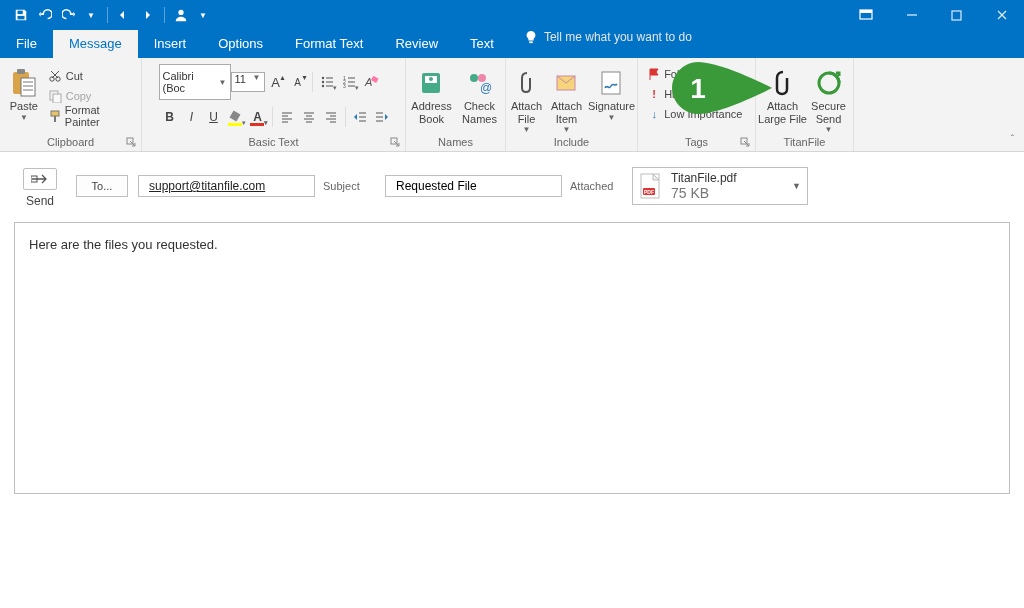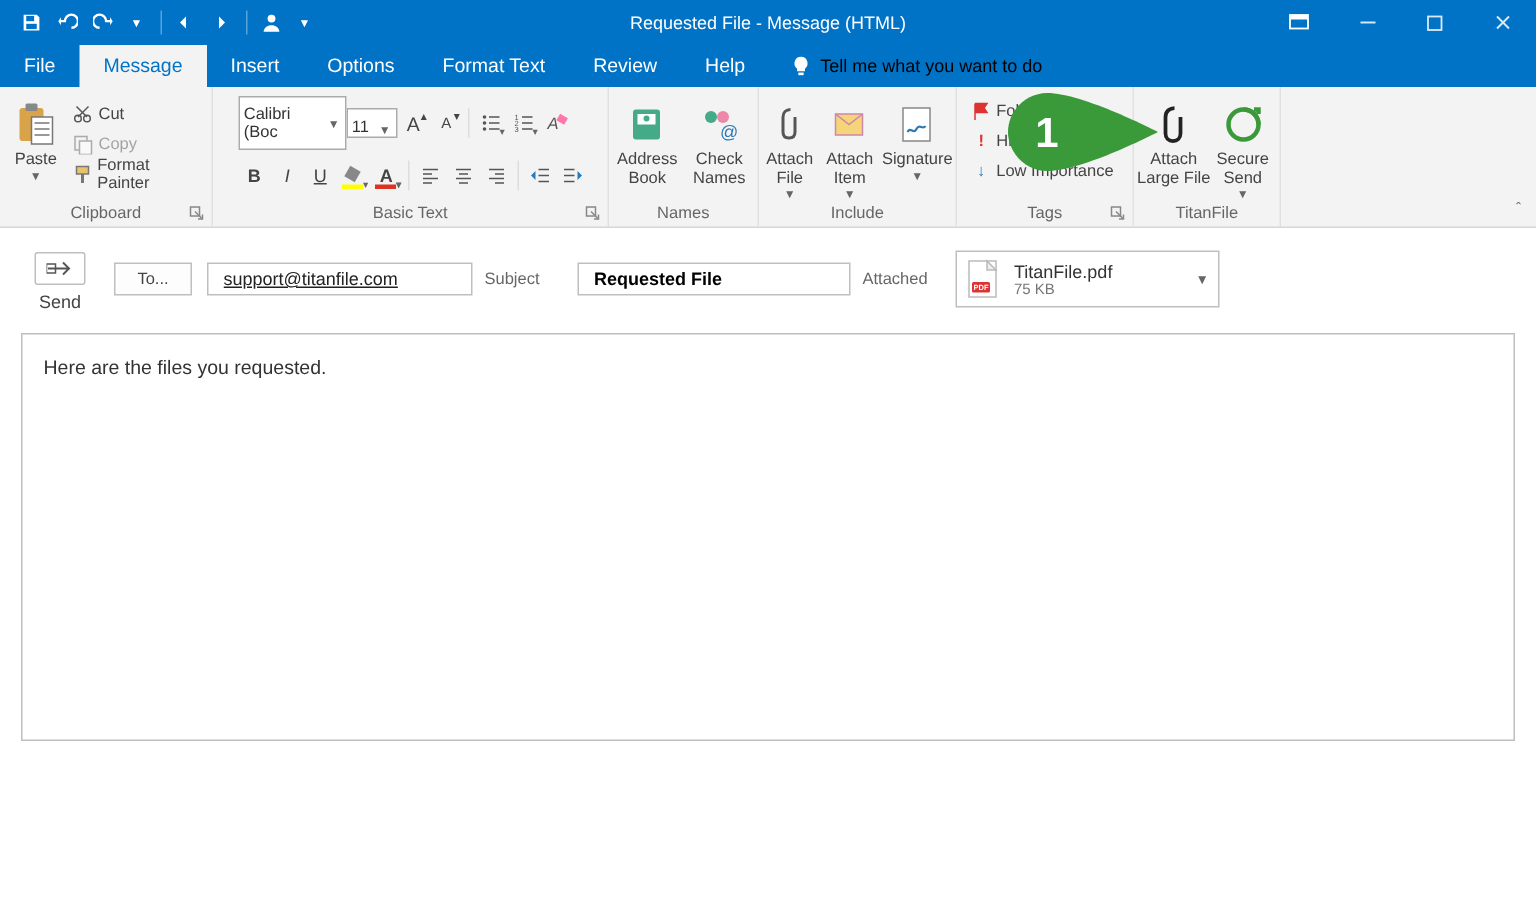--- a/index.html
+++ b/index.html
@@ -15,41 +15,41 @@
 .win-controls { margin-left: auto; display: flex; }
 .win-btn { width: 45px; height: 30px; display: flex; align-items: center; justify-content: center; cursor: pointer; }
 .win-btn svg{ opacity:.85}
 .riblnch { width:46px; display:flex; align-items:center; justify-content:center;}
 
 
 .tabs { height: 28px; background: #0173c7; display: flex; align-items: flex-end; }
 .tab { padding: 0 16px; height: 28px; line-height: 28px; color: #fff; font-size: 13px; cursor: pointer; }
 .tab.file { background: #0173c7; }
 .tab.active { background: #f3f3f3; color: #0173c7; }
-.tellme { display: flex; align-items: center; color: #000000; padding: 0 14px; height:28px; gap:6px; font-size:12px }
+.tellme { display: flex; align-items: flex-start; color: #e5e5e5; padding: 0 14px; height:28px; gap:6px; font-size:12px }
 .bulb { width:14px; height:14px; }
 
 
 .ribbon { height: 94px; background: #f3f3f3; border-bottom: 1px solid #d6d6d6; display: flex; position:relative; }
 .group { border-right: 1px solid #e1e1e1; display: flex; flex-direction: column; align-items: center; justify-content: space-between; padding: 2px 4px 1px 4px; position: relative; }
 .group-body { flex: 1; display: flex; align-items: flex-start; padding-top:4px; }
 .group-label { font-size: 11px; color: #666; padding: 2px 0; }
 .dlg-launcher { position: absolute; right: 3px; bottom: 3px; width: 12px; height: 12px; cursor: pointer; }
 .bigbtn { display:flex; flex-direction:column; align-items:center; justify-content:flex-start; width:52px; padding-top:2px; cursor:pointer; text-align:center; line-height:1.15; font-size:11px; color:#444}
 .bigbtn .ico { height:34px; display:flex; align-items:center;justify-content:center}
 .drop-arrow{font-size:8px;color:#666}
 .smallrow { display:flex; align-items:center; gap:4px; font-size:11px; color:#444; height:20px; padding:0 4px; cursor:pointer}
 .vstk{display:flex;flex-direction:column;}
 
 
 .paste { width:42px; text-align:center;}
 
 
 .fontbox { width:72px; height:36px; border:1px solid #ababab; background:#fff; font-size:11px; padding:0 3px; display:flex; align-items:center; justify-content:space-between; cursor:pointer}
-.sizebox { width:34px; height:20px; border:1px solid #ababab; background:#fff; font-size:11px; padding:0 3px; display:flex; align-items:flex-end; justify-content:space-between; cursor:pointer}
+.sizebox { width:34px; height:20px; border:1px solid #ababab; background:#fff; font-size:11px; padding:0 3px; display:flex; align-items:flex-start; justify-content:space-between; cursor:pointer}
 .btrow { display:flex; align-items:center; gap:0px;}
 .ibtn { width:22px; height:22px; display:flex; align-items:center; justify-content:center; cursor:pointer; color:#444; position:relative;}
 .ibtn .dd{ font-size:7px; position:absolute; right:1px; bottom:1px; color:#666}
 .underline-color{position:absolute;bottom:2px;left:3px;width:14px;height:3px;}
 
 
 .msgarea{ padding:12px 14px 0 14px;}
 .fields { display:flex; gap:10px;}
 .sendcol{ width:52px; display:flex; flex-direction:column; align-items:center; padding-top:4px}
 .sendbtn-ico{ width:34px; height:22px; border:1px solid #bfbfbf; border-radius:2px; display:flex; align-items:center; justify-content:center; margin-bottom:4px}
@@ -107,21 +107,20 @@
       </div>
     <div class="qat-sep"></div>
     <div class="qat-item">
         <svg width="14" height="14" viewBox="0 0 16 16">
           <circle cx="8" cy="5" r="3" fill="#fff"></circle>
           <path fill="#fff" d="M2 15c0-3 3-5 6-5s6 2 6 5z"></path>
         </svg>
       </div>
     <div class="qat-item qat-dd">▼</div>
   </div>
-  <div class="title-text">Requested File  -  Message (HTML)</div>
   <div class="win-controls">
     <div class="riblnch">
         <svg width="14" height="12">
           <rect x="1" y="1" width="12" height="9" fill="none" stroke="#fff" stroke-width="1.2"></rect>
           <rect x="1" y="1" width="12" height="3" fill="#fff"></rect>
         </svg>
       </div>
     <div class="win-btn">
         <svg width="12" height="12">
           <line x1="1" y1="6" x2="11" y2="6" stroke="#fff" stroke-width="1.3"></line>
@@ -141,21 +140,21 @@
   </div>
 </div>
 
 <div class="tabs">
   <div class="tab file">File</div>
   <div class="tab active">Message</div>
   <div class="tab">Insert</div>
   <div class="tab">Options</div>
   <div class="tab">Format Text</div>
   <div class="tab">Review</div>
-  <div class="tab">Help</div>
+  <div class="tab">Text</div>
   <div class="tellme">
     <svg class="bulb" viewBox="0 0 16 16">
         <path fill="#fff" d="M8 1a5 5 0 00-3 9v2h6v-2a5 5 0 00-3-9z"></path>
         <rect x="6" y="13" width="4" height="2" fill="#fff"></rect>
       </svg>
     <span>Tell me what you want to do</span>
   </div>
 </div>
 
 <div class="ribbon">
@@ -455,34 +454,34 @@
         </div>
       <div class="sendlabel">Send</div>
     </div>
     <div class="fieldcol">
       <div class="fr">
         <div class="flabel">To...</div>
         <input class="finput to" value="support@titanfile.com" style="">
       </div>
       <div class="fr">
         <div class="flabel noborder">Subject</div>
-        <input class="finput" style="font-weight: bold;" value="Requested File">
+        <input class="finput" style="font-weight: normal;" value="Requested File">
       </div>
       <div class="fr">
         <div class="flabel noborder">Attached</div>
         <div class="attachcard">
           <svg width="24" height="28">
               <rect x="2" y="2" width="18" height="24" fill="#fff" stroke="#bbb"></rect>
               <path d="M14 2l6 6h-6z" fill="#eee" stroke="#bbb"></path>
               <rect x="4" y="16" width="12" height="7" rx="1" fill="#d33"></rect>
               <text x="10" y="21.5" text-anchor="middle" font-size="5" fill="#fff" font-weight="bold">PDF</text>
             </svg>
           <div class="vstk">
             <span style="font-size:12px">TitanFile.pdf</span>
-            <span style="font-size:10px;color:#777">75 KB</span>
+            <span style="font-size:14px;color:#777">75 KB</span>
           </div>
           <span class="dd">▼</span>
         </div>
       </div>
     </div>
   </div>
 </div>
 
 <div class="body-editor">
   <span>Here are the files you requested.</span>

